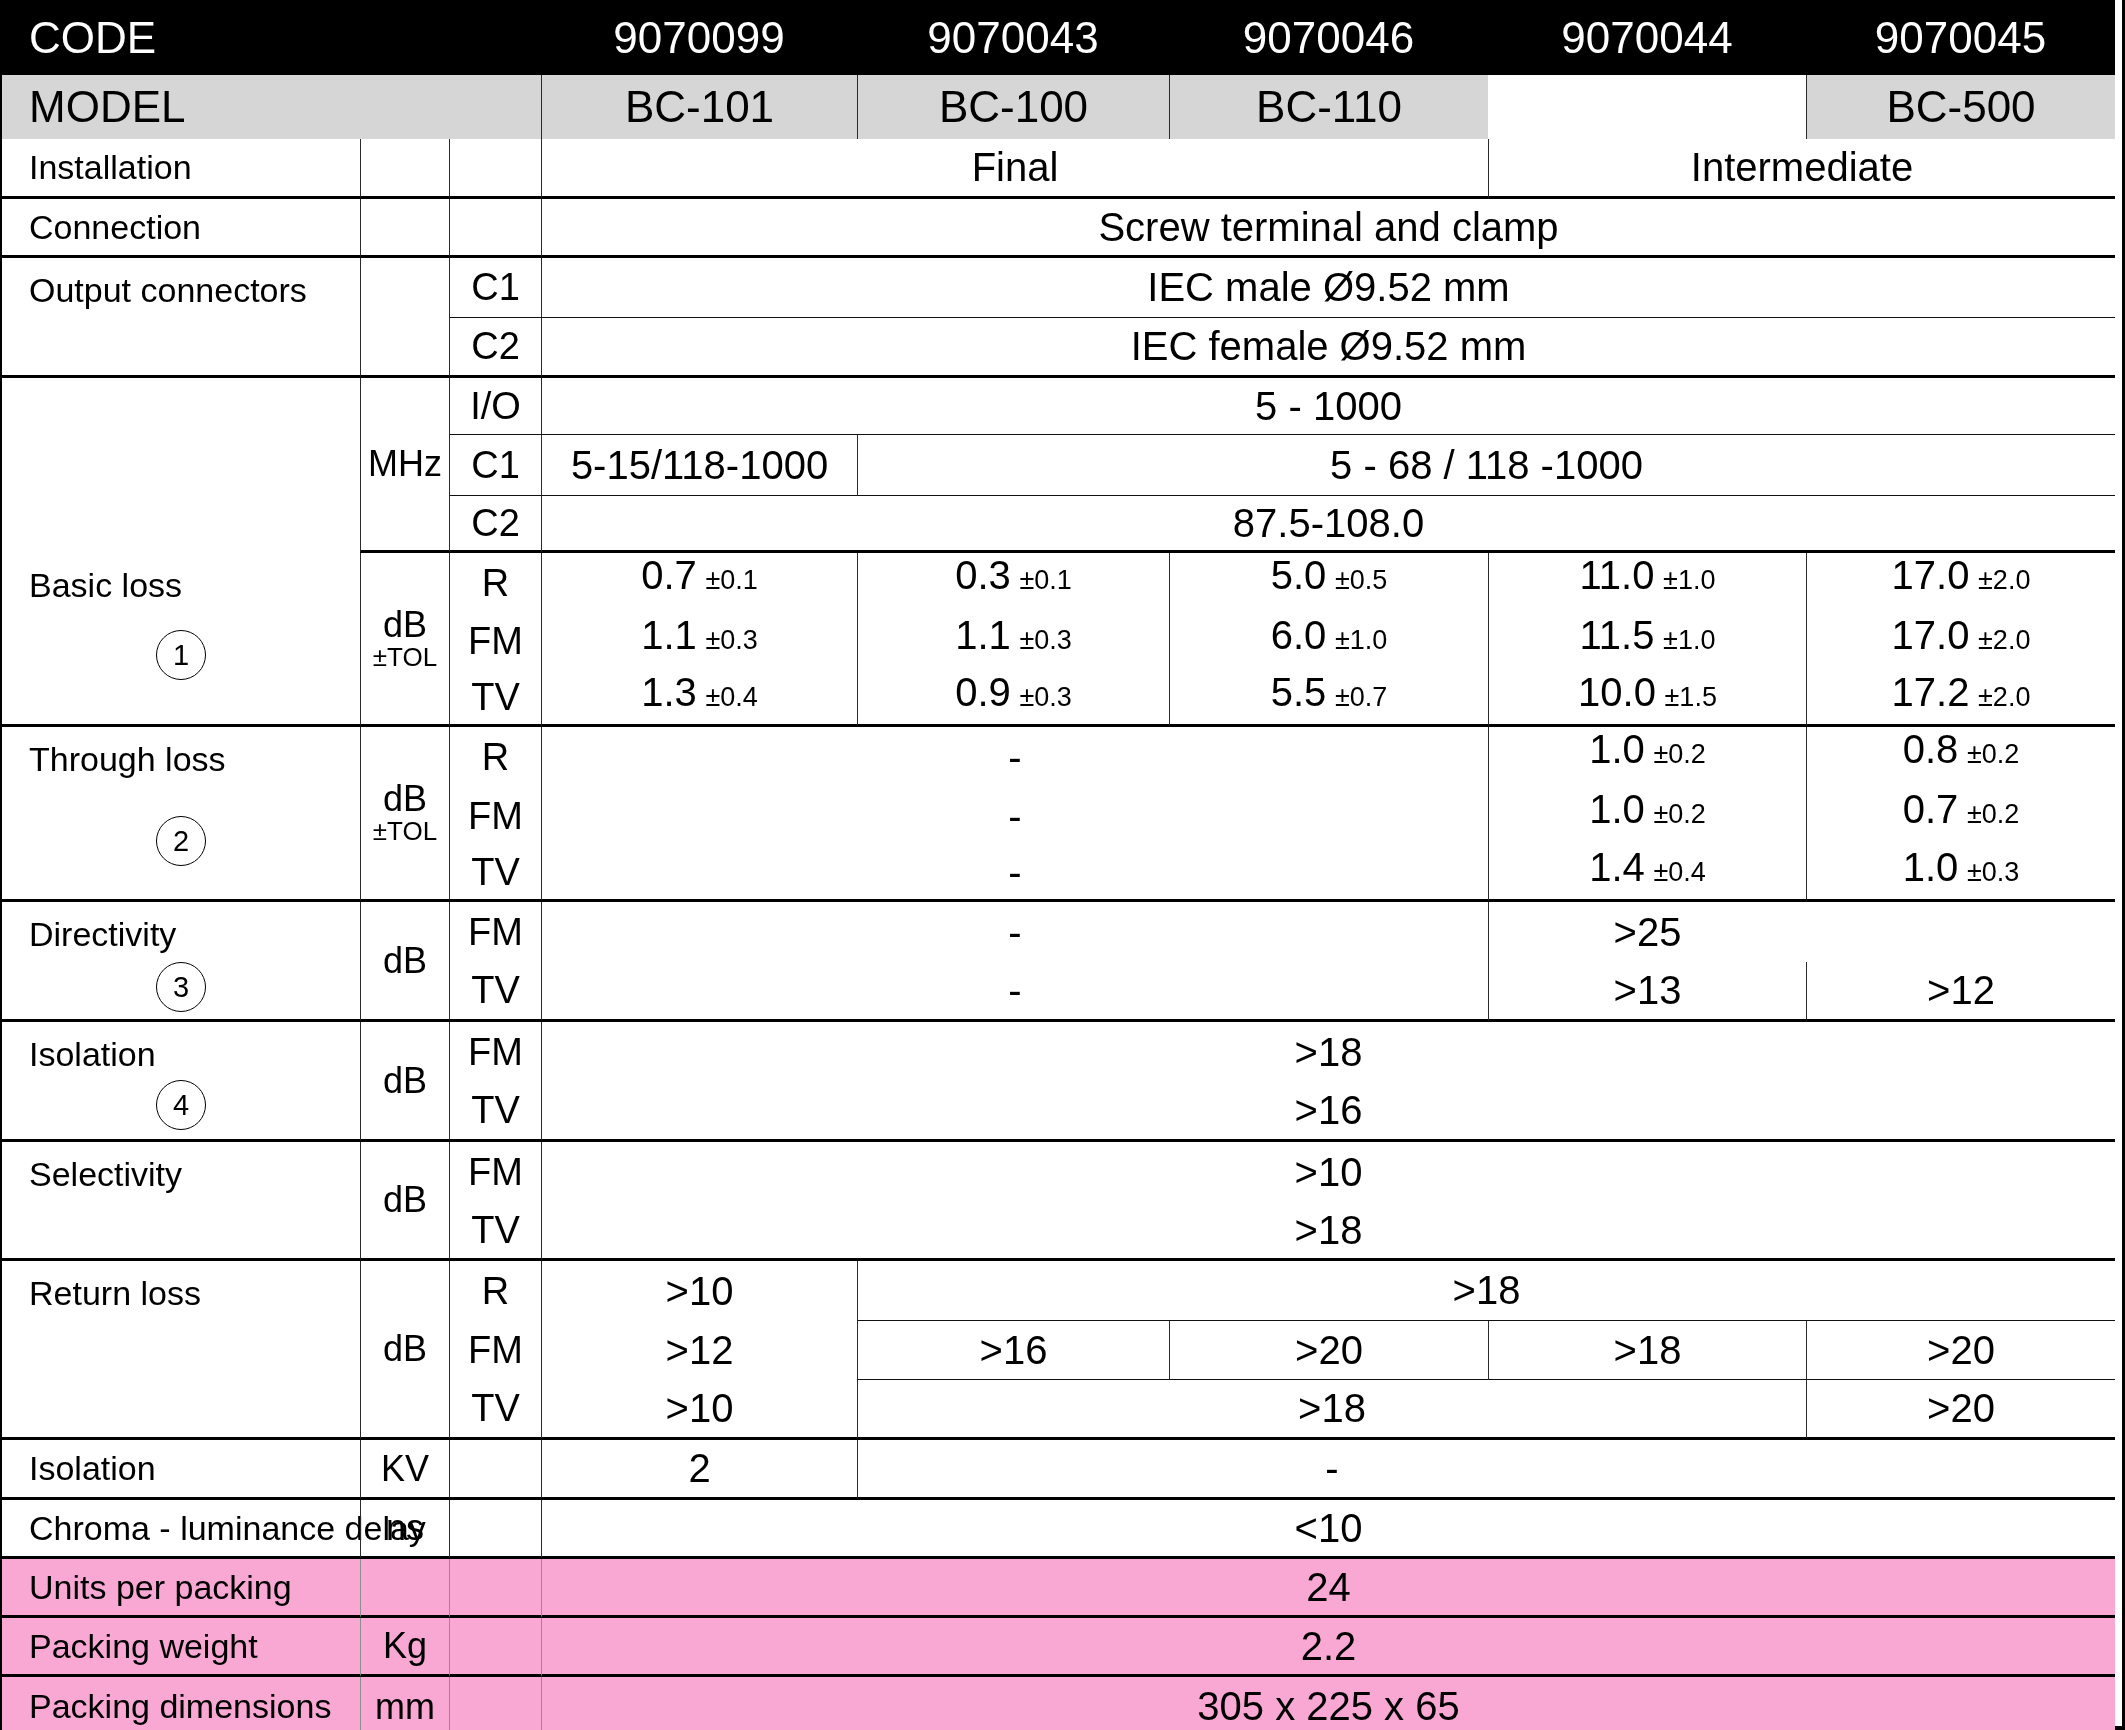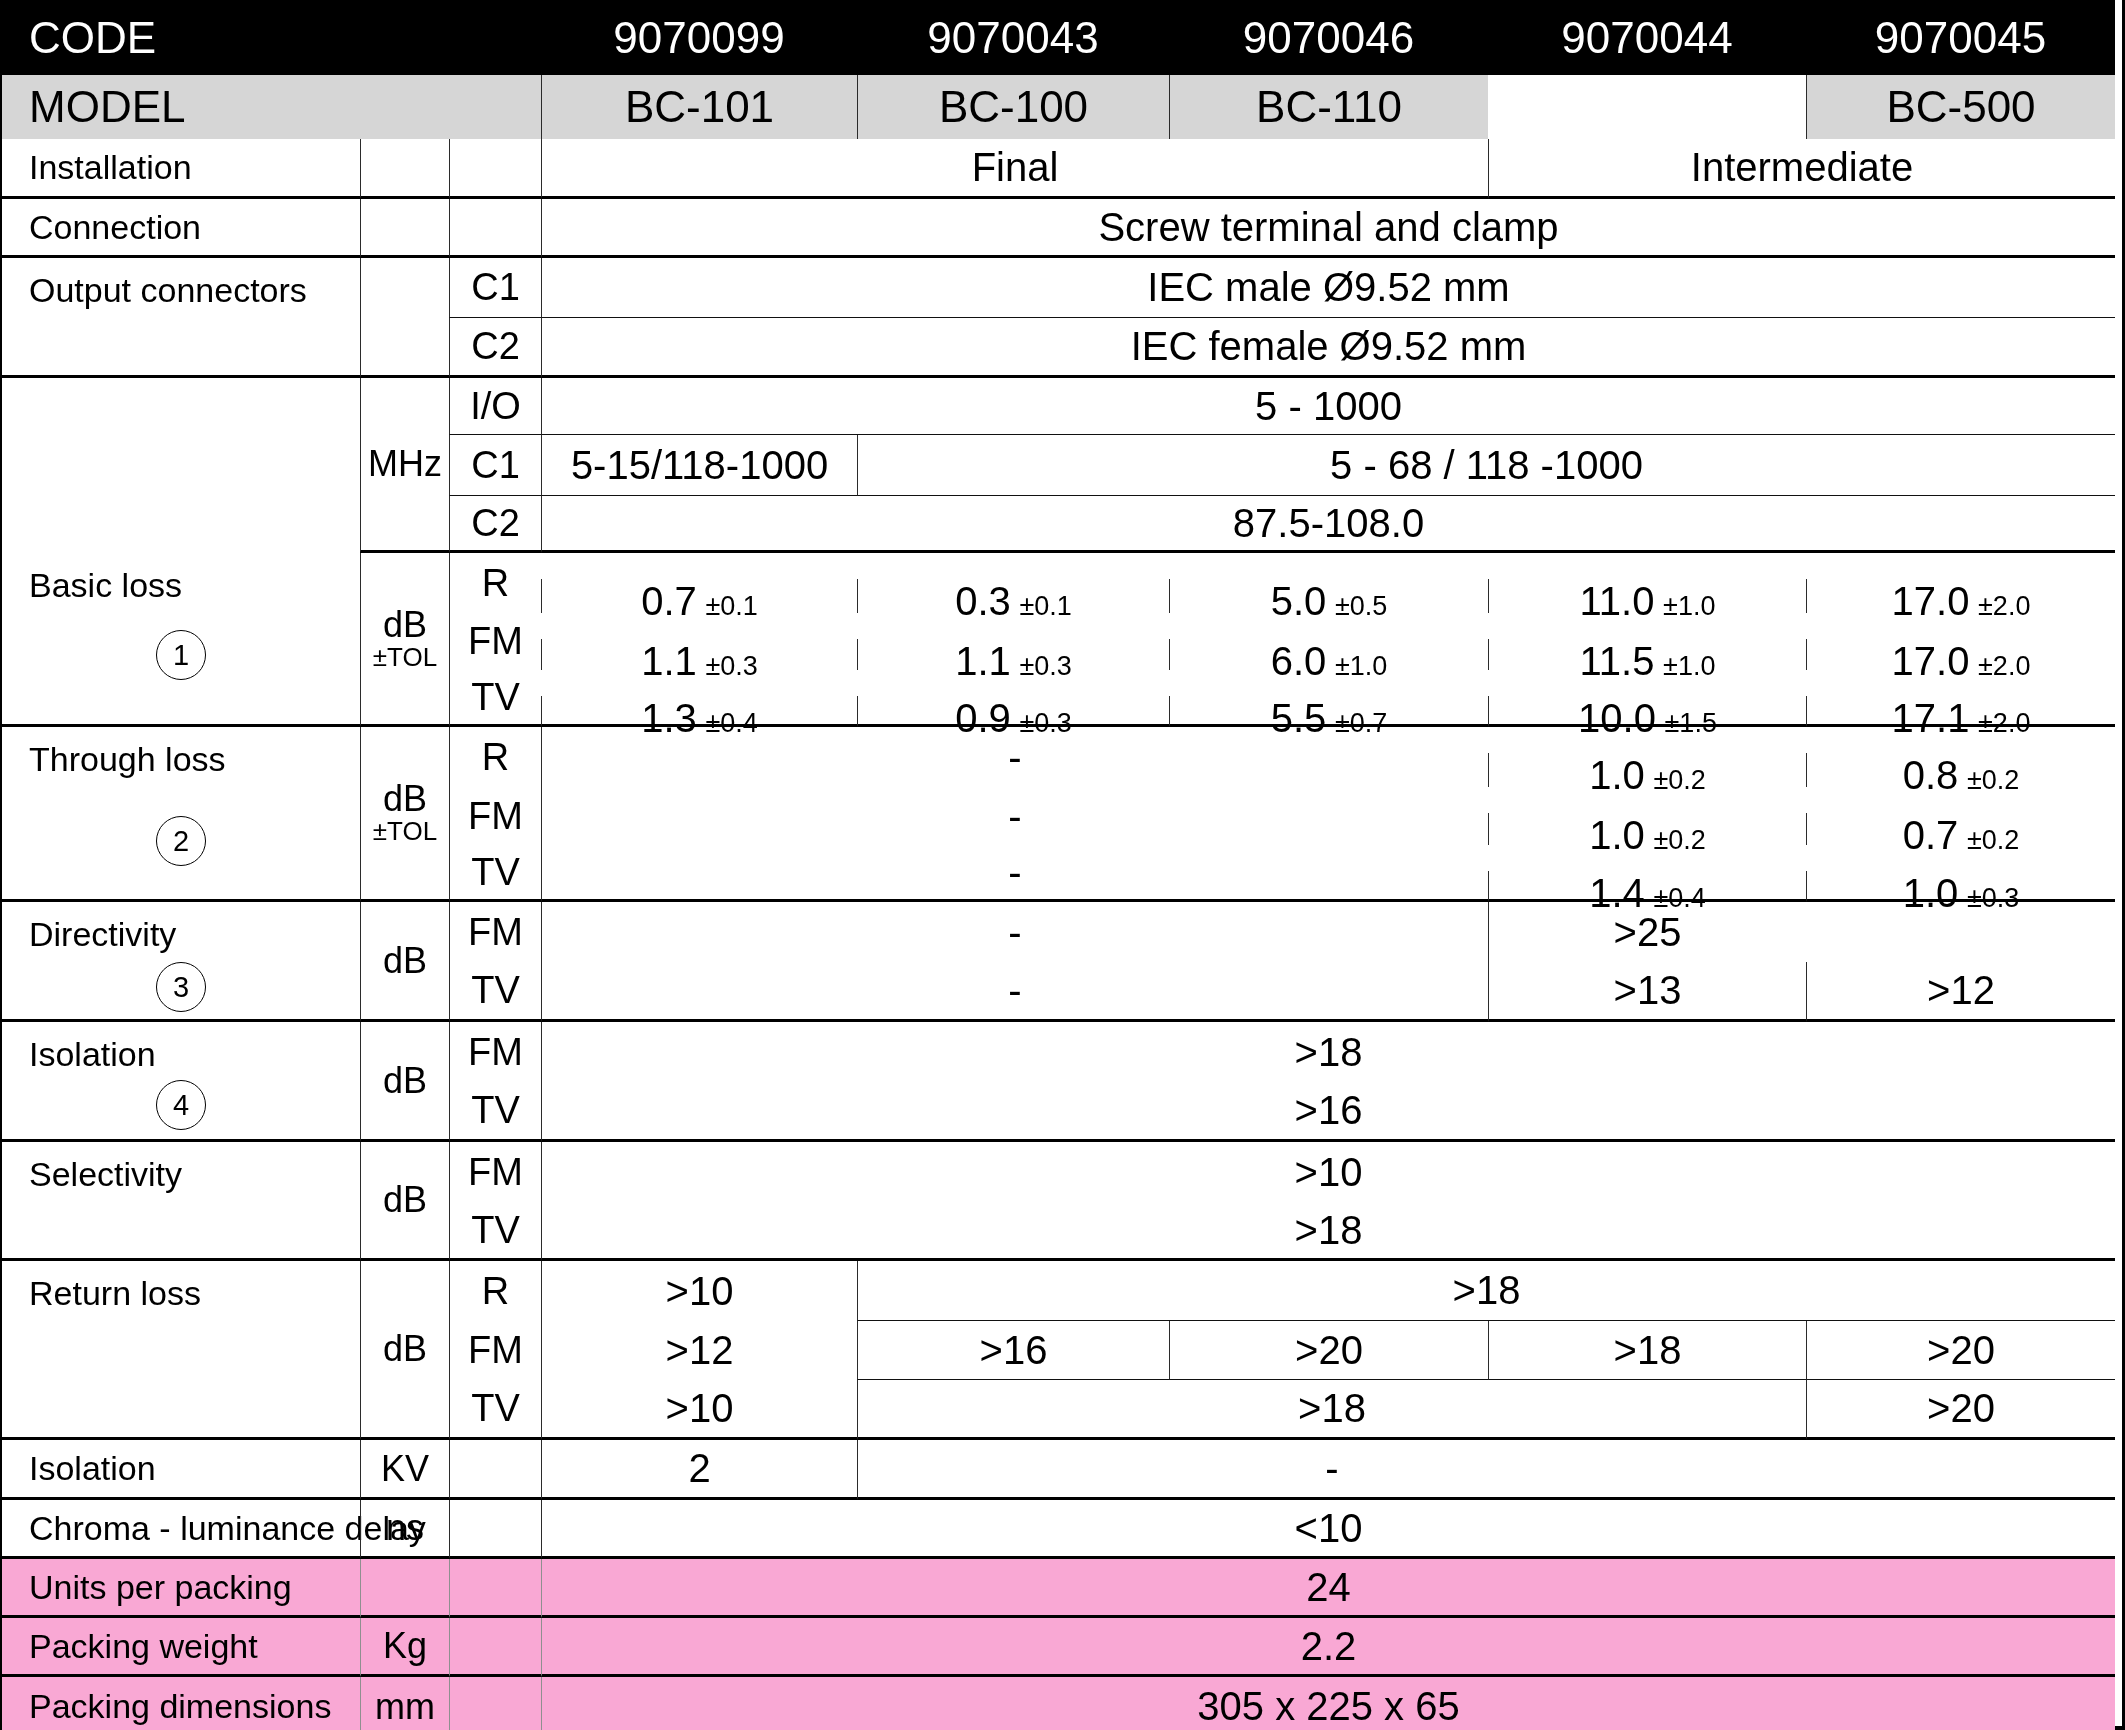--- a/index.html
+++ b/index.html
@@ -17,21 +17,21 @@
   .left{justify-content:flex-start;padding-left:27px;}
   .hdr{background:#000;color:#fff;font-size:44px;}
   .model{background:#d6d6d6;font-size:44px;}
   .gray{background:#f9a8d4;}
   .lbl{font-size:34px;}
   .lbl-top{align-items:flex-start;padding-top:13.4px;position:relative;}
   .sub{font-size:38px;}
   .unit{font-size:36px;flex-direction:column;line-height:1.05;}
   .unit .small{font-size:26px;}
   .val{font-size:40px;}
-  .vt{font-size:40px;margin-top:26px;}
+  .vt{font-size:40px;}
   .vt .tol{font-size:27px;margin-left:8.6px;}
   .vt{display:flex;align-items:baseline;justify-content:center;}
   .bl{border-left:1.9px solid #2b2b2b;}
   .blg{border-left:1.9px solid #8f8f8f;}
   .gsep{border-bottom:3.8px solid #000;}
   .bb-thin{border-bottom:1.9px solid #111;}
   .circle{
     position:absolute;left:50%;transform:translateX(-50%);
     width:48px;height:48px;border:1.9px solid #000;border-radius:50%;
     display:flex;align-items:center;justify-content:center;
@@ -144,21 +144,21 @@
     </div>
   <div class="cell vt bl gsep" style="grid-area:12/6/13/7">
       <span>5.5</span>
       <span class="tol">±0.7</span>
     </div>
   <div class="cell vt bl gsep" style="grid-area:12/7/13/8">
       <span>10.0</span>
       <span class="tol">±1.5</span>
     </div>
   <div class="cell vt bl gsep" style="grid-area:12/8/13/9">
-      <span>17.1</span>
+      <span>17.2</span>
       <span class="tol">±2.0</span>
     </div>
 
   <div class="cell lbl left lbl-top gsep" style="grid-area:13/1/16/2">
     <span>Through loss</span>
     <span class="circle" style="top:89px">2</span>
   </div>
   <div class="cell unit bl gsep" style="grid-area:13/2/16/3">
     <span>dB</span>
     <span class="small">±TOL</span>

